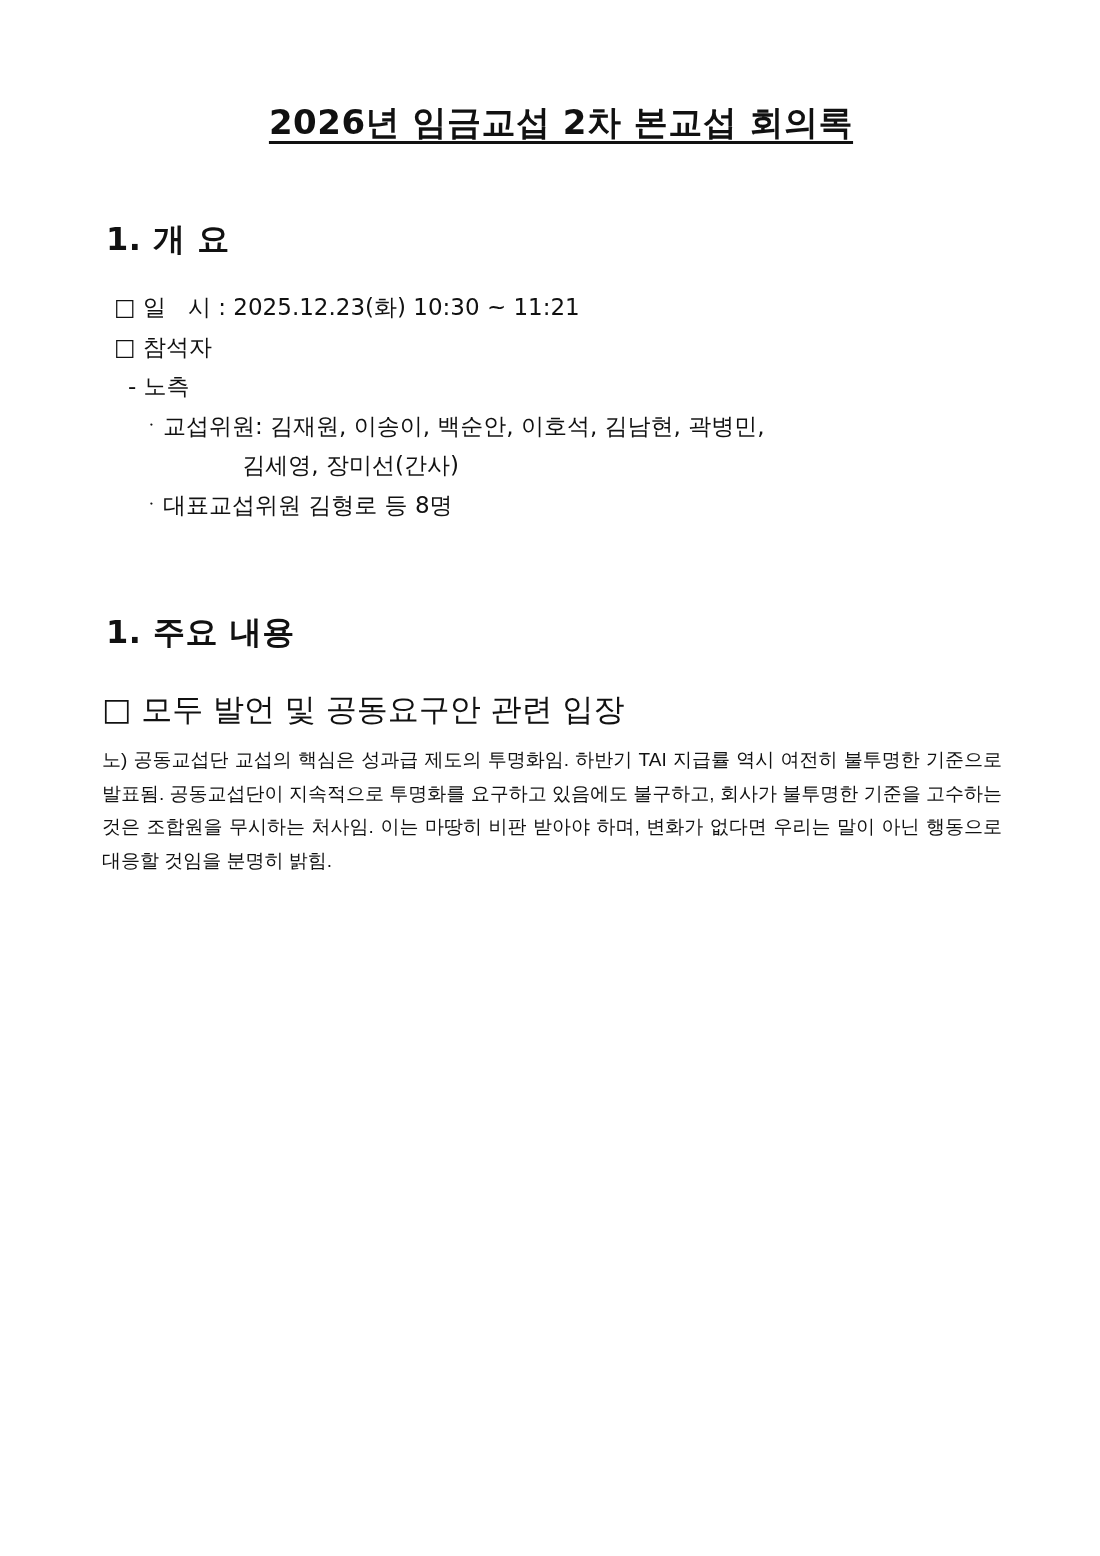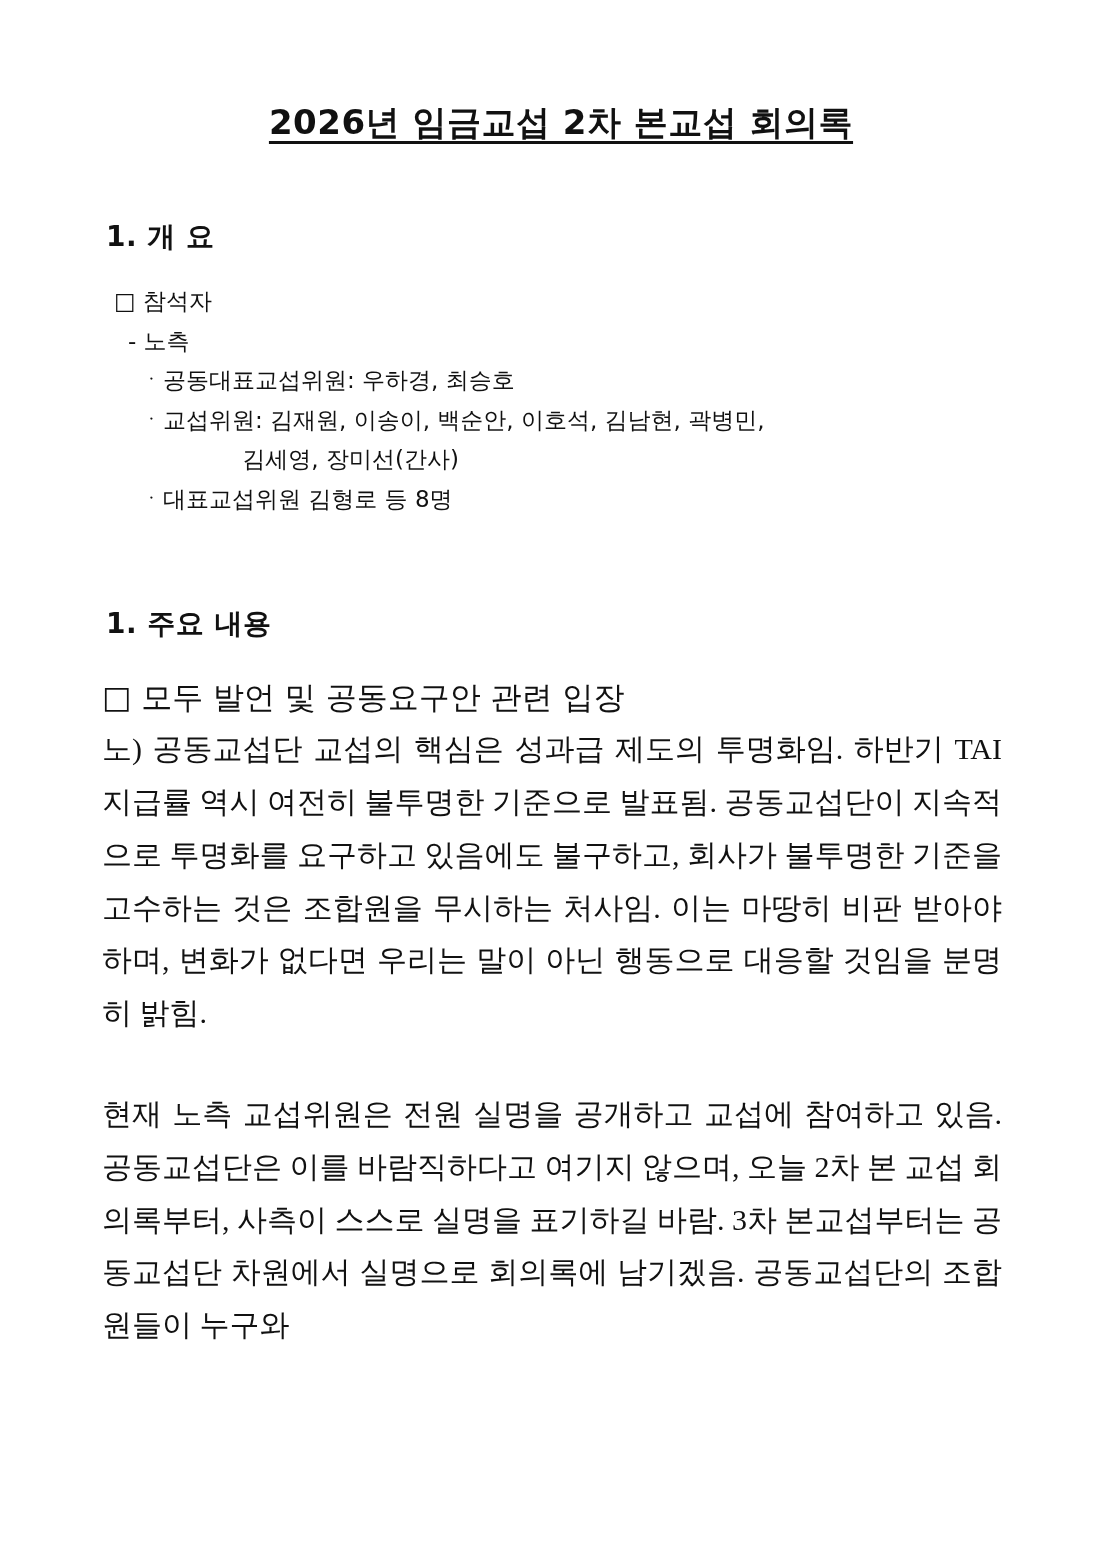--- a/index.html
+++ b/index.html
@@ -28,21 +28,21 @@
     font-size: 34px;
     font-weight: 700;
     letter-spacing: 0.5px;
     text-decoration: underline;
     text-underline-offset: 7px;
     margin: 0 0 0 0;
     padding-top: 8px;
     font-family: "DejaVu Sans", "Liberation Sans", sans-serif;
   }
   .section-heading {
-    font-size: 28px;
+    font-size: 32px;
     font-weight: 700;
     margin: 72px 0 0 6px;
     font-family: "DejaVu Sans", "Liberation Sans", sans-serif;
     letter-spacing: 0.5px;
   }
   .overview-list {
     margin-top: 26px;
   }
   .line {
     font-size: 23px;
@@ -58,52 +58,51 @@
   .section2 {
     margin-top: 86px;
   }
   .para-head {
     font-size: 31px;
     margin: 34px 0 0 2px;
     white-space: pre;
     font-family: "DejaVu Sans", "Liberation Sans", sans-serif;
   }
   .para {
-    font-size: 30px;
+    font-size: 19px;
     line-height: 1.76;
-    margin: 4px 0 0 2px;
+    margin: 12px 0 0 2px;
     text-align: justify;
     text-justify: inter-character;
-    font-family: Liberation Serif, serif;
+    font-family: Liberation Sans, sans-serif;
     width: 900px;
   }
   .para.spaced {
     margin-top: 48px;
   }
 </style>
 </head>
 <body>
 
 <div class="page">
 
   <h1 class="doc-title">2026년 임금교섭 2차 본교섭 회의록</h1>
 
   <div class="section-heading">1. 개 요</div>
 
   <div class="overview-list">
+    <div class="line lvl-box">□ 일   시 : 2025.12.23(화) 10:30 ~ 11:21</div>
     <div class="line lvl-box">□ 참석자</div>
     <div class="line lvl-dash">- 노측</div>
-    <div class="line lvl-dot">ㆍ공동대표교섭위원: 우하경, 최승호</div>
     <div class="line lvl-dot">ㆍ교섭위원: 김재원, 이송이, 백순안, 이호석, 김남현, 곽병민,</div>
     <div class="line lvl-cont">              김세영, 장미선(간사)</div>
     <div class="line lvl-dot">ㆍ대표교섭위원 김형로 등 8명</div>
   </div>
 
   <div class="section2">
     <div class="section-heading" style="margin-top:0">1. 주요 내용</div>
 
     <div class="para-head">□ 모두 발언 및 공동요구안 관련 입장</div>
 
     <div class="para">노) 공동교섭단 교섭의 핵심은 성과급 제도의 투명화임. 하반기 TAI 지급률 역시 여전히 불투명한 기준으로 발표됨. 공동교섭단이 지속적으로 투명화를 요구하고 있음에도 불구하고, 회사가 불투명한 기준을 고수하는 것은 조합원을 무시하는 처사임. 이는 마땅히 비판 받아야 하며, 변화가 없다면 우리는 말이 아닌 행동으로 대응할 것임을 분명히 밝힘.</div>
-    <div class="para spaced">현재 노측 교섭위원은 전원 실명을 공개하고 교섭에 참여하고 있음. 공동교섭단은 이를 바람직하다고 여기지 않으며, 오늘 2차 본 교섭 회의록부터, 사측이 스스로 실명을 표기하길 바람. 3차 본교섭부터는 공동교섭단 차원에서 실명으로 회의록에 남기겠음. 공동교섭단의 조합원들이 누구와</div>
   </div>
 
 </div>
 
 </body></html>

